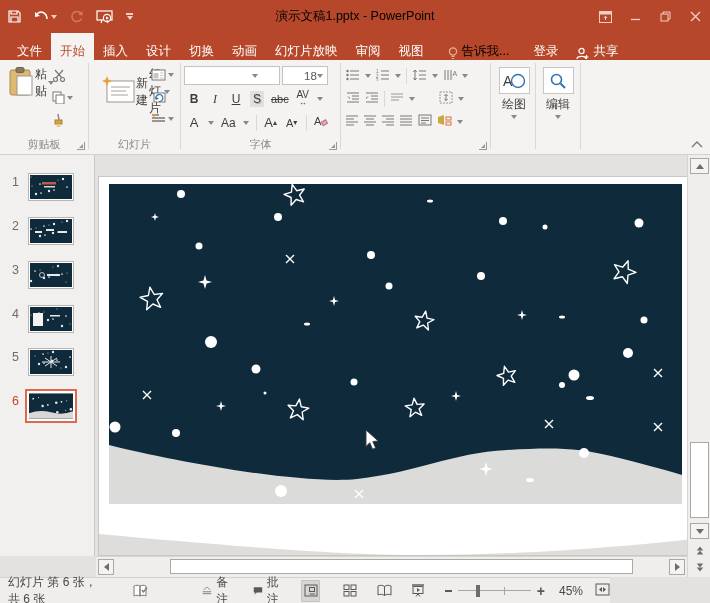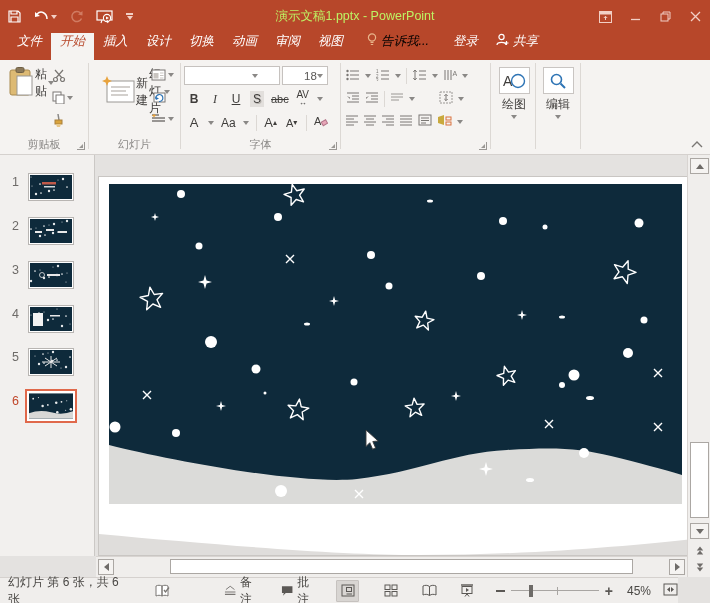--- a/index.html
+++ b/index.html
@@ -4,28 +4,28 @@
 <style>
   * { margin:0; padding:0; box-sizing:border-box; }
   html,body { width:710px; height:603px; overflow:hidden; background:#E4E2E0;
     font-family:"Liberation Sans","DejaVu Sans",sans-serif; font-size:12px; color:#3F3D3B; }
 
   
   .titlebar { position:absolute; top:0; left:0; width:710px; height:33px; background:#B7472A; }
   .qat { position:absolute; left:8px; top:0; height:33px; display:flex; align-items:center; gap:13px; }
   .qat svg { display:block; }
   .win-title { position:absolute; left:0; right:0; top:0; height:33px; line-height:33px;
-    text-align:center; color:#bef264; font-size:12.5px; pointer-events:none; }
+    text-align:center; color:#000000; font-size:12.5px; pointer-events:none; }
   .winctl { position:absolute; right:0; top:0; height:33px; display:flex; align-items:center; }
   .winbtn { width:30px; height:33px; display:flex; align-items:center; justify-content:center; color:#F2CFC5; }
 
   
   .tabbar { position:absolute; top:33px; left:0; width:710px; height:27px; background:#B7472A;
     display:flex; align-items:stretch; color:#fff; font-size:12.5px; }
-  .tab { padding:0 9px; display:flex; align-items:flex-start; gap:4px; white-space:nowrap;font-style:italic; }
+  .tab { padding:0 9px; display:flex; align-items:flex-end; gap:4px; white-space:nowrap; }
   .tab.active { background:#F5F3F1; color:#B7472A; }
   .tab.tellme { color:#000000; margin-left:6px; }
   .tab.signin { margin-left:6px; }
 
   
   .ribbon { position:absolute; top:60px; left:0; width:710px; height:95px; background:#F5F3F1;
     border-bottom:1px solid #D5D1CE; }
   .vsep { position:absolute; top:3px; height:86px; width:1px; background:#DCD8D4; }
   .glabel { position:absolute; bottom:2px; text-align:center; color:#8A8886; font-size:11px; width:100%; }
   .launcher { position:absolute; right:3px; bottom:4px; width:8px; height:8px;
@@ -71,21 +71,21 @@
     border:1px solid #ABA7A3; display:flex; align-items:center; justify-content:center; flex-direction:column; gap:1px; }
   .tri-up { width:0; height:0; border-bottom:5px solid #6E6B68; border-left:4px solid transparent; border-right:4px solid transparent; }
   .tri-dn { width:0; height:0; border-top:5px solid #6E6B68; border-left:4px solid transparent; border-right:4px solid transparent; }
   .tri-l { width:0; height:0; border-right:5px solid #6E6B68; border-top:4px solid transparent; border-bottom:4px solid transparent; }
   .tri-r { width:0; height:0; border-left:5px solid #6E6B68; border-top:4px solid transparent; border-bottom:4px solid transparent; }
   .vthumb { position:absolute; left:2px; width:19px; top:287px; height:76px; background:#fff; border:1px solid #ABA7A3; }
   .hscroll { position:absolute; left:96px; top:556px; width:591px; height:21px; background:#F0EEEC; border-top:1px solid #D8D4D1; }
   .hthumb { position:absolute; left:74px; top:2px; width:463px; height:15px; background:#fff; border:1px solid #ABA7A3; }
 
   
-  .statusbar { position:absolute; left:0; bottom:0; width:678px; height:26px; background:#F0EEEC;
+  .statusbar { position:absolute; left:0; bottom:0; width:610px; height:26px; background:#F0EEEC;
     border-top:1px solid #D5D1CE; display:flex; align-items:center; color:#4A4845; font-size:12px; }
   .sb-item { display:flex; align-items:center; gap:4px; }
   .viewbtn { width:24px; height:22px; display:flex; align-items:center; justify-content:center; border-radius:1px; }
   .viewbtn.sel { background:#D8D5D2; border:1px solid #C6C2BF; }
   .zoomtrack { position:relative; width:92px; height:14px; display:flex; align-items:center; }
   .zoomtrack .line { position:absolute; left:0; right:0; top:6.5px; height:1px; background:#A8A5A2; }
   .zoomtrack .tick { position:absolute; left:46px; top:3px; width:1px; height:8px; background:#A8A5A2; }
   .zoomtrack .knob { position:absolute; left:18px; top:1px; width:4px; height:12px; background:#6E6B68; }
 </style>
 </head>
@@ -163,20 +163,23 @@
       <span>插入</span>
     </div>
     <div class="tab">
       <span>设计</span>
     </div>
     <div class="tab">
       <span>切换</span>
     </div>
     <div class="tab">
       <span>动画</span>
+    </div>
+    <div class="tab">
+      <span>幻灯片放映</span>
     </div>
     <div class="tab">
       <span>审阅</span>
     </div>
     <div class="tab">
       <span>视图</span>
     </div>
     <div class="tab tellme">
       <svg width="10" height="13" viewBox="0 0 10 13">
         <circle cx="5" cy="4.5" r="3.6" fill="none" stroke="#E8B48A" stroke-width="1.2"></circle>

